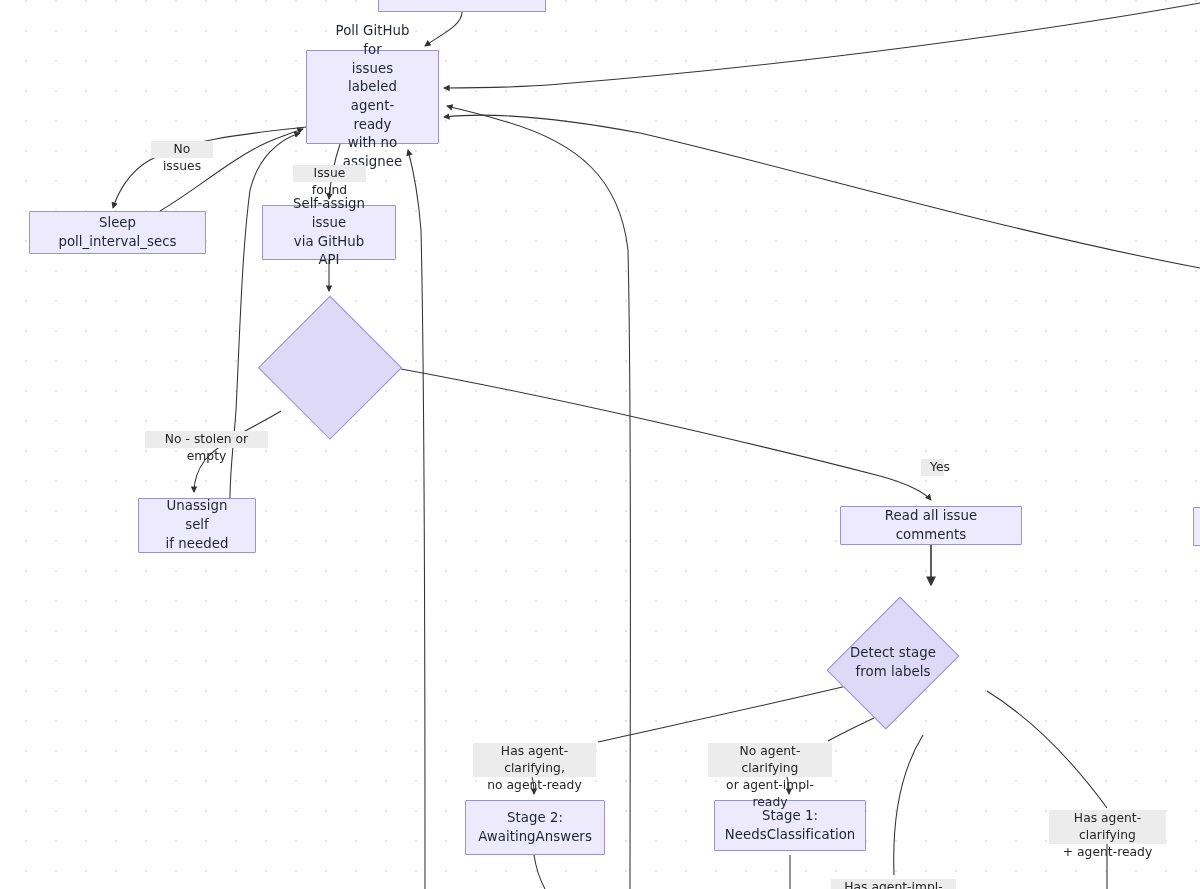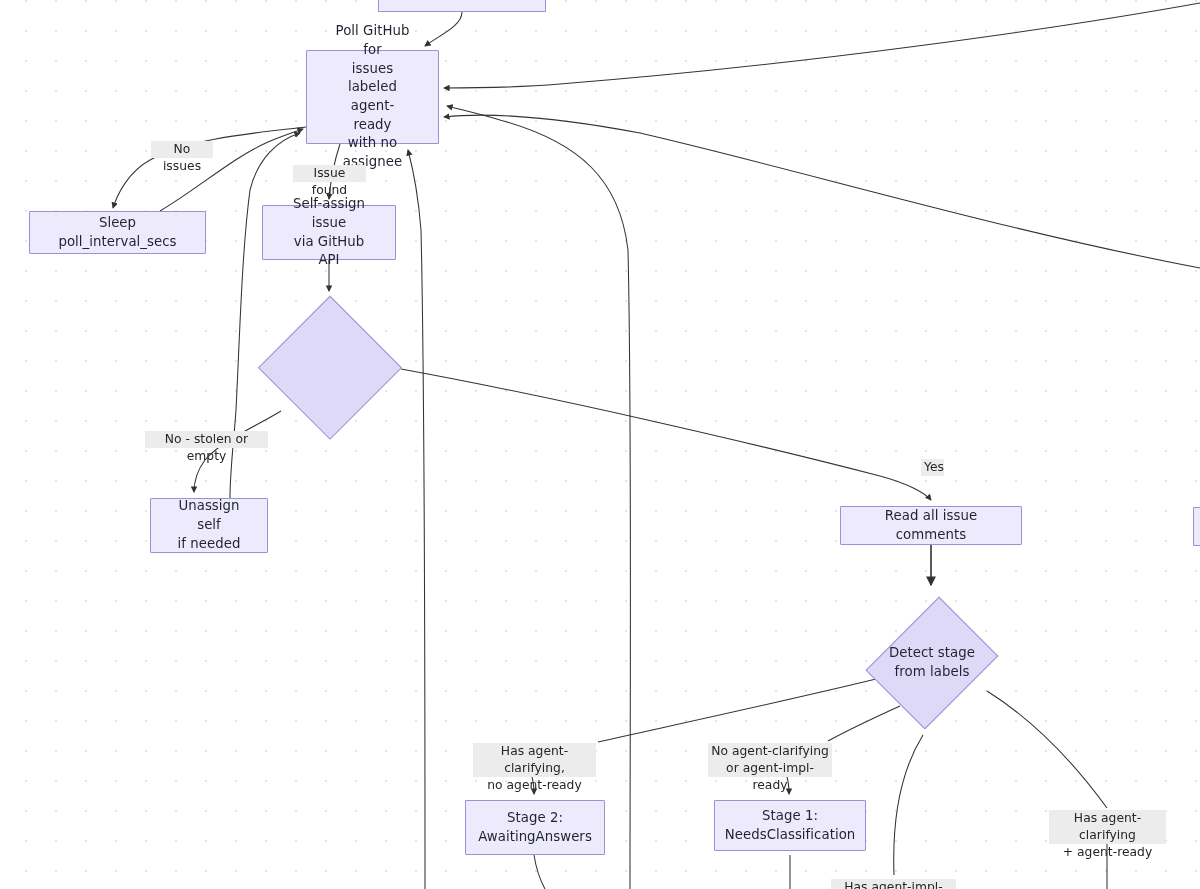--- a/index.html
+++ b/index.html
@@ -70,21 +70,21 @@
     white-space: pre-line;
   }
   .edge-label {
     position: absolute;
     background: #ececec;
     color: #262626;
     font-size: 12.3px;
     line-height: 17px;
     text-align: center;
     white-space: pre-line;
-    padding: 0px 3px;
+    padding: 0px 9px;
     box-sizing: border-box;
     letter-spacing: 0.02px;
   }
   .clipped-top {
     border-top: none;
   }
 </style>
 </head>
 <body>
 
@@ -164,30 +164,30 @@
 
   <div class="node node-rect" style="left:262px; top:205px; width:134px; height:55px;">
     <span class="node-label">Self-assign issue
 via GitHub API</span>
   </div>
 
   <div class="node node-diamond" style="left:259px; top:297px; width:142px; height:142px;">
     <span class="diamond-shape"></span>
   </div>
 
-  <div class="node node-rect" style="left:138px; top:498px; width:118px; height:55px;margin-left:12px;">
+  <div class="node node-rect" style="left:138px; top:498px; width:118px; height:55px;">
     <span class="node-label">Unassign self
 if needed</span>
   </div>
 
   <div class="node node-rect" style="left:840px; top:506px; width:182px; height:39px;">
     <span class="node-label">Read all issue comments</span>
   </div>
 
-  <div class="node node-diamond" style="left:874px; top:591px; width:116px; height:144px;">
+  <div class="node node-diamond" style="left:835px; top:591px; width:116px; height:144px;">
     <span class="diamond-shape"></span>
     <span class="node-label">Detect stage
 from labels</span>
   </div>
 
   <div class="node node-rect" style="left:465px; top:800px; width:140px; height:55px;">
     <span class="node-label">Stage 2:
 AwaitingAnswers</span>
   </div>
 

